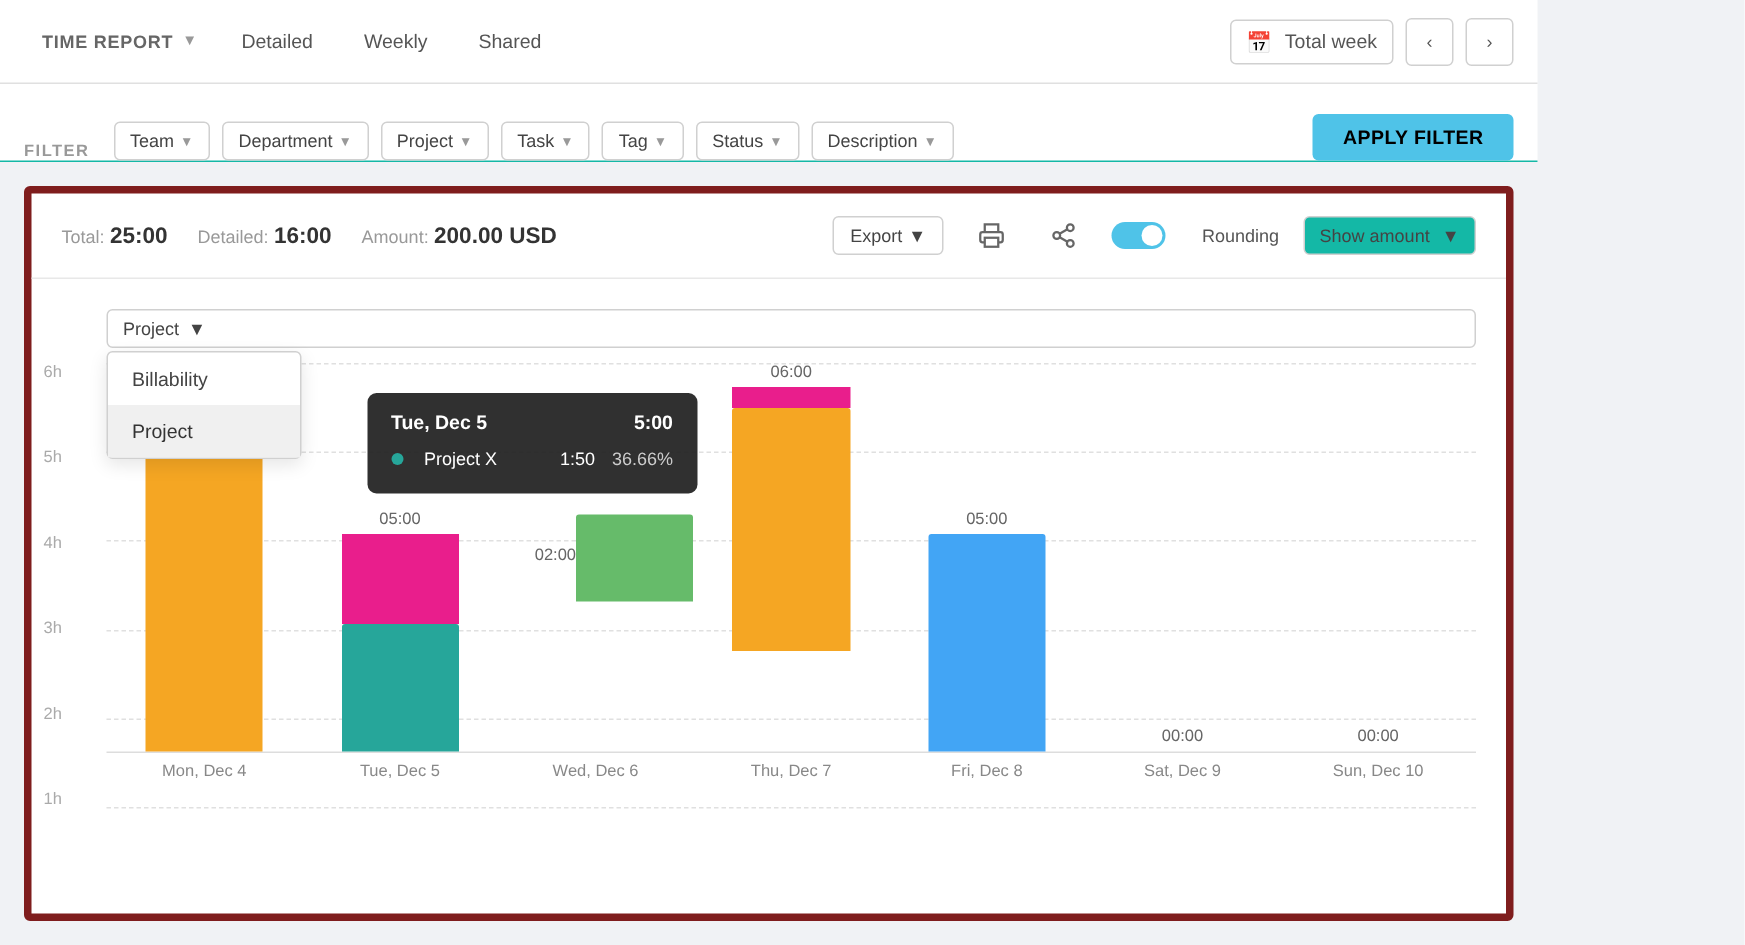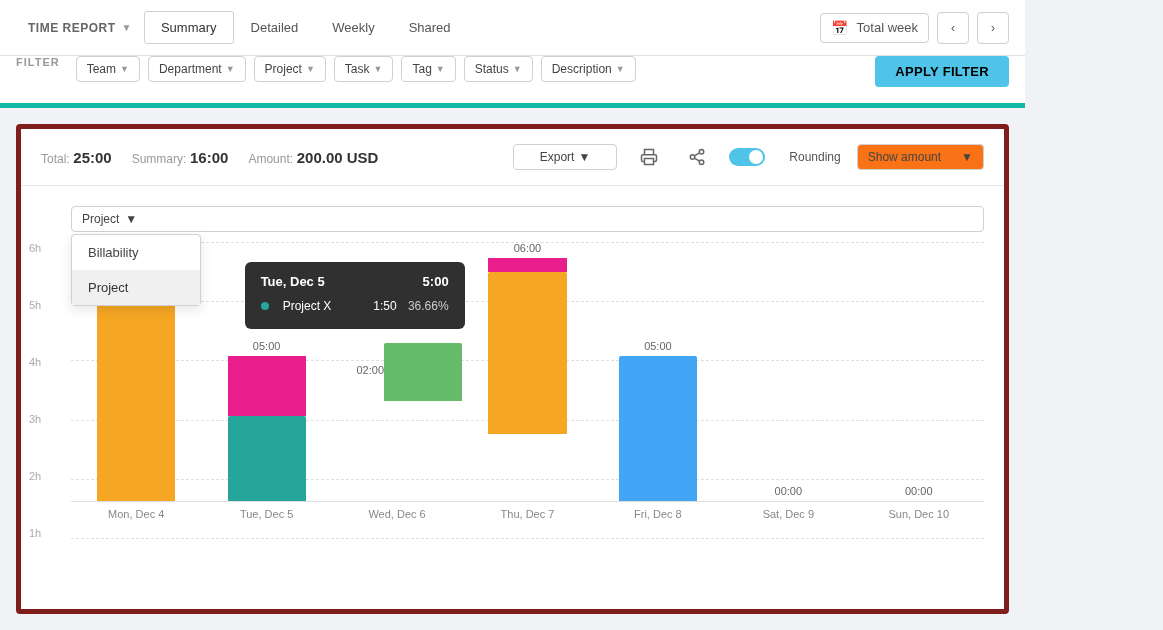--- a/index.html
+++ b/index.html
@@ -14,45 +14,45 @@
     .time-report-btn .arrow { font-size: 10px; color: #999; }
     .nav-tabs { display: flex; align-items: center; }
     .nav-tab { padding: 8px 16px; font-size: 13px; color: #555; cursor: pointer; border: 1px solid transparent; border-radius: 3px; }
     .nav-tab.active { background: #fff; border: 1px solid #d0d0d0; color: #333; font-weight: 500; }
     .nav-right { display: flex; align-items: center; gap: 8px; }
     .date-picker { display: flex; align-items: center; gap: 8px; border: 1px solid #d0d0d0; border-radius: 4px; background: #fff; padding: 6px 10px; font-size: 13px; color: #555; }
     .date-picker .cal-icon { color: #999; font-size: 14px; }
     .date-nav-btn { width: 32px; height: 32px; border: 1px solid #d0d0d0; background: #fff; border-radius: 4px; display: flex; align-items: center; justify-content: center; cursor: pointer; color: #555; font-size: 12px; }
 
     
-    .filter-bar { background: #fff; border-bottom: 5px solid #14b8a6; display: flex; align-items: flex-start; padding: 0 16px; height: 52px; gap: 8px; }
+    .filter-bar { background: #fff; border-bottom: 1px solid #14b8a6; display: flex; align-items: flex-end; padding: 0 16px; height: 52px; gap: 8px; }
     .filter-label { font-size: 11px; font-weight: 700; color: #999; letter-spacing: 1px; margin-right: 8px; }
     .filter-btn { display: flex; align-items: center; gap: 4px; padding: 5px 10px; border: 1px solid #d0d0d0; border-radius: 4px; background: #fff; cursor: pointer; font-size: 12px; color: #444; white-space: nowrap; }
     .filter-btn .arrow { font-size: 9px; color: #999; }
     .filter-spacer { flex: 1; }
     .apply-filter-btn { background: #4fc3e8; color: #000000; border: none; border-radius: 4px; padding: 8px 20px; font-size: 13px; font-weight: 600; cursor: pointer; letter-spacing: 0.3px; }
 
     
     .main-content { flex: 1; padding: 16px; display: flex; flex-direction: column; gap: 0; }
     .chart-card { background: #fff; border-radius: 4px; border: 5px solid #7f1d1d; flex: 1; display: flex; flex-direction: column; }
 
     
     .summary-bar { display: flex; align-items: center; padding: 12px 20px; border-bottom: 1px solid #e8e8e8; gap: 20px; }
     .summary-item { font-size: 13px; color: #666; }
     .summary-item .label { color: #999; font-size: 12px; }
     .summary-item .value { font-weight: 700; color: #333; font-size: 15px; }
     .summary-spacer { flex: 1; }
     .summary-actions { display: flex; align-items: center; gap: 16px; }
-    .export-btn { display: flex; align-items: center; gap: 4px; padding: 5px 26px; border: 1px solid #d0d0d0; border-radius: 4px; background: #fff; cursor: pointer; font-size: 12px; color: #444; }
+    .export-btn { display: flex; align-items: center; gap: 4px; padding: 5px 11px; border: 1px solid #d0d0d0; border-radius: 4px; background: #fff; cursor: pointer; font-size: 12px; color: #444; }
     .icon-btn { width: 32px; height: 32px; display: flex; align-items: center; justify-content: center; cursor: pointer; color: #666; font-size: 16px; }
     .toggle-wrap { display: flex; align-items: center; gap: 24px; }
     .toggle { width: 36px; height: 18px; background: #4fc3e8; border-radius: 9px; position: relative; cursor: pointer; }
     .toggle-knob { width: 14px; height: 14px; background: #fff; border-radius: 50%; position: absolute; top: 2px; right: 2px; }
     .toggle-label { font-size: 12px; color: #555; }
-    .show-amount-btn { display: flex; align-items: flex-start; gap: 20px; padding: 5px 10px; border: 1px solid #d0d0d0; border-radius: 4px; background: #f97316; cursor: pointer; font-size: 12px; color: #444; }
+    .show-amount-btn { display: flex; align-items: flex-start; gap: 8px; padding: 5px 10px; border: 1px solid #d0d0d0; border-radius: 4px; background: #14b8a6; cursor: pointer; font-size: 12px; color: #444; }
 
     
     .chart-area { flex: 1; position: relative; padding: 20px 20px 40px 50px; display: flex; flex-direction: column; }
 
     
     .group-dropdown { position: relative; display: inline-block; margin-bottom: 10px; }
     .group-btn { display: flex; align-items: center; gap: 6px; padding: 5px 10px; border: 1px solid #d0d0d0; border-radius: 4px; background: #fff; cursor: pointer; font-size: 12px; color: #444; z-index: 10; position: relative; }
     .dropdown-menu { position: absolute; top: 100%; left: 0; background: #fff; border: 1px solid #d0d0d0; border-radius: 4px; box-shadow: 0 4px 12px rgba(0,0,0,0.1); z-index: 100; min-width: 130px; margin-top: 2px; }
     .dropdown-item { padding: 10px 16px; font-size: 13px; color: #444; cursor: pointer; }
     .dropdown-item.selected { background: #f0f0f0; color: #333; font-weight: 500; }
@@ -73,21 +73,20 @@
 
 <div class="app-container">
 
   <div class="top-nav">
     <div class="nav-left">
       <div class="time-report-btn">
         <span>TIME REPORT</span>
         <span class="arrow">▼</span>
       </div>
       <div class="nav-tabs">
-        <div class="nav-tab active">Summary</div>
         <div class="nav-tab">Detailed</div>
         <div class="nav-tab">Weekly</div>
         <div class="nav-tab">Shared</div>
       </div>
     </div>
     <div class="nav-right">
       <div class="date-picker">
         <span class="cal-icon">📅</span>
         <span>Total week</span>
       </div>
@@ -132,21 +131,21 @@
 
   <div class="main-content">
     <div class="chart-card">
 
       <div class="summary-bar">
         <div class="summary-item">
           <span class="label">Total:</span>
           <span class="value">25:00</span>
         </div>
         <div class="summary-item">
-          <span class="label">Summary:</span>
+          <span class="label">Detailed:</span>
           <span class="value">16:00</span>
         </div>
         <div class="summary-item">
           <span class="label">Amount:</span>
           <span class="value">200.00 USD</span>
         </div>
         <div class="summary-spacer"></div>
         <div class="summary-actions">
           <div class="export-btn">
             <span>Export</span>

